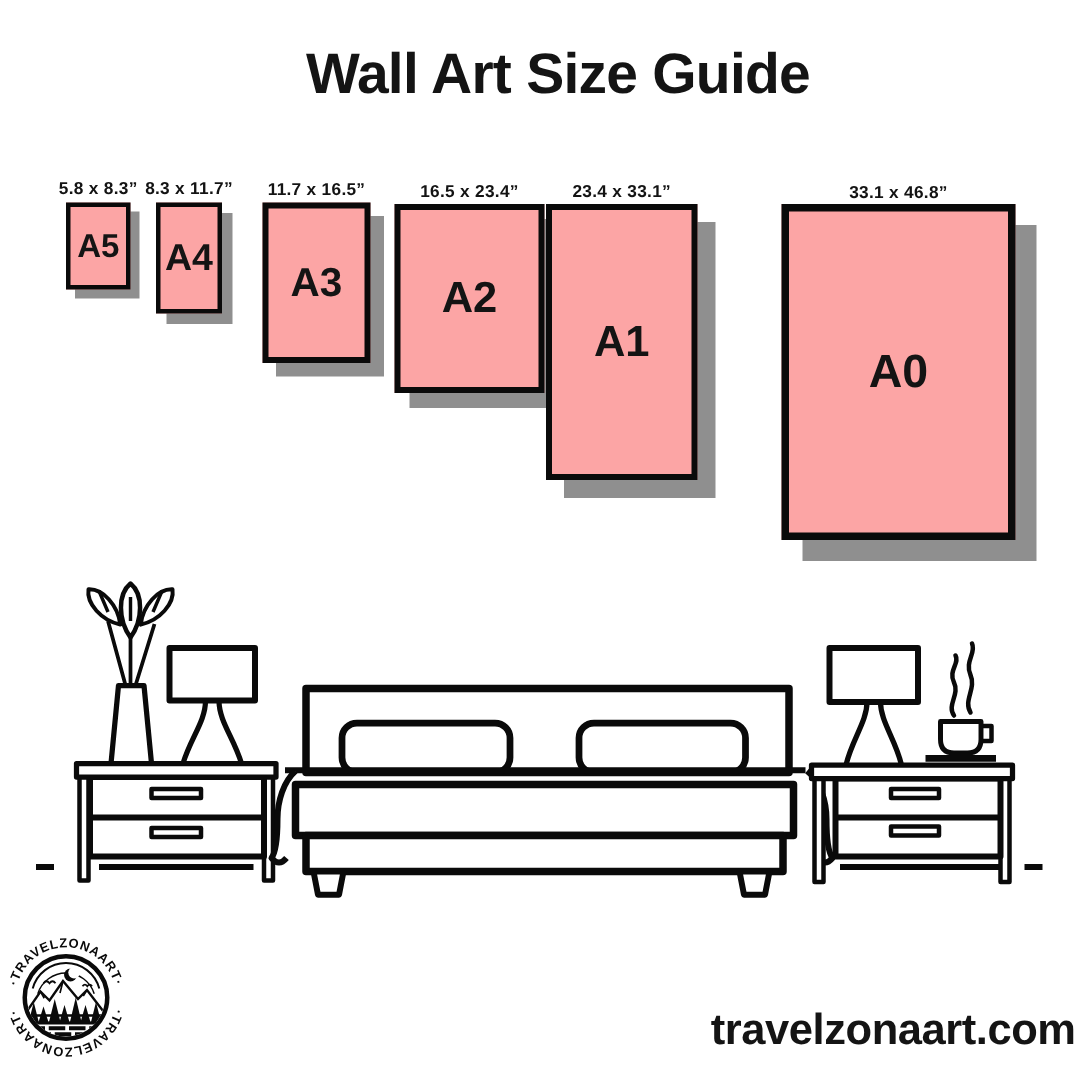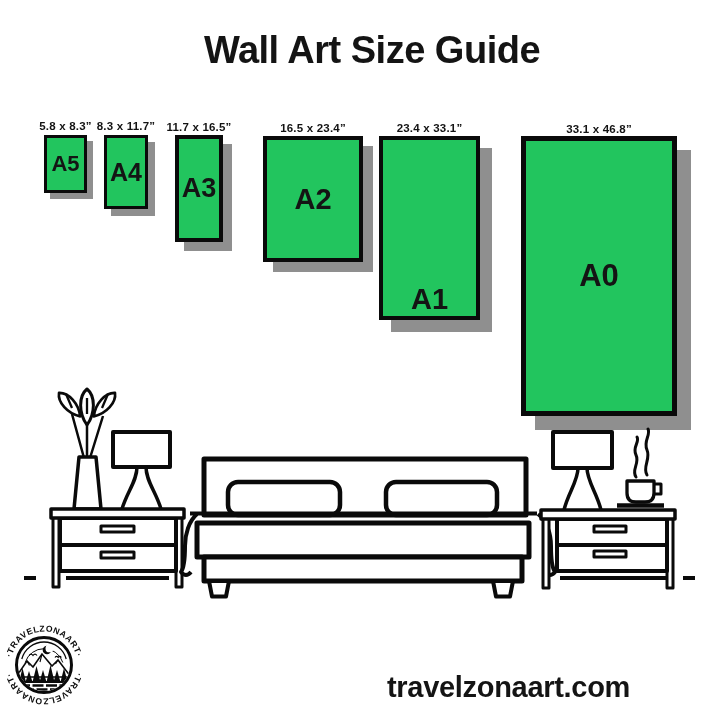--- a/index.html
+++ b/index.html
@@ -5,39 +5,39 @@
   html,body{margin:0;padding:0;}
   body{
     width:720px;height:720px;background:#ffffff;position:relative;overflow:hidden;
     font-family:"Liberation Sans", sans-serif;color:#131313;
   }
   .title{
     position:absolute;top:30px;left:12px;width:720px;text-align:center;
     font-size:38px;font-weight:800;letter-spacing:-0.5px;color:#141414;line-height:1.1;
   }
   .frame{
-    position:absolute;background:#22c55e;border-style:solid;border-color:#0a0a0a;
+    position:absolute;background:#fca5a5;border-style:solid;border-color:#0a0a0a;
     box-sizing:border-box;display:flex;align-items:center;justify-content:center;
     font-weight:700;color:#141414;
   }
   .dim{
     position:absolute;bottom:100%;margin-bottom:6px;left:50%;transform:translateX(-50%);
     white-space:nowrap;font-size:11.5px;font-weight:700;letter-spacing:0.2px;color:#131313;
   }
   #f-a5{left:44px; top:135px;width:43px; height:58px; border-width:3px;box-shadow:6px 6px 0 #8f8f8f;font-size:22px;}
   #f-a4{left:104px;top:135px;width:44px; height:74px; border-width:3px;box-shadow:7px 7px 0 #8f8f8f;font-size:25px;}
-  #f-a3{left:175px;top:135px;width:48px; height:107px;border-width:4px;box-shadow:9px 9px 0 #8f8f8f;font-size:27px;}
+  #f-a3{left:175px;top:135px;width:72px; height:107px;border-width:4px;box-shadow:9px 9px 0 #8f8f8f;font-size:27px;}
   #f-a2{left:263px;top:136px;width:100px;height:126px;border-width:4px;box-shadow:10px 10px 0 #8f8f8f;font-size:29px;}
-  #f-a1{left:379px;top:136px;width:101px;height:184px;border-width:4px;box-shadow:12px 12px 0 #8f8f8f;font-size:29px;align-items:flex-end;}
-  #f-a0{left:521px;top:136px;width:156px;height:280px;border-width:5px;box-shadow:14px 14px 0 #8f8f8f;font-size:31px;text-align:center;}
+  #f-a1{left:364px;top:136px;width:101px;height:184px;border-width:4px;box-shadow:12px 12px 0 #8f8f8f;font-size:29px;}
+  #f-a0{left:521px;top:136px;width:156px;height:224px;border-width:5px;box-shadow:14px 14px 0 #8f8f8f;font-size:31px;text-align:center;}
   .scene{position:absolute;left:0;top:380px;}
   .logo{position:absolute;left:1px;top:621px;}
   .arc-text{font-size:8.6px;font-weight:700;letter-spacing:0.55px;fill:#0a0a0a;}
   .website{
-    position:absolute;top:671px;left:387px;width:330px;text-align:left;
+    position:absolute;top:671px;left:387px;width:330px;text-align:right;
     font-size:29px;font-weight:700;letter-spacing:-0.3px;color:#141414;
   }
 </style>
 </head>
 <body>
 
 <div class="title">Wall Art Size Guide</div>
 
 <div>
   <div class="frame" id="f-a5">

